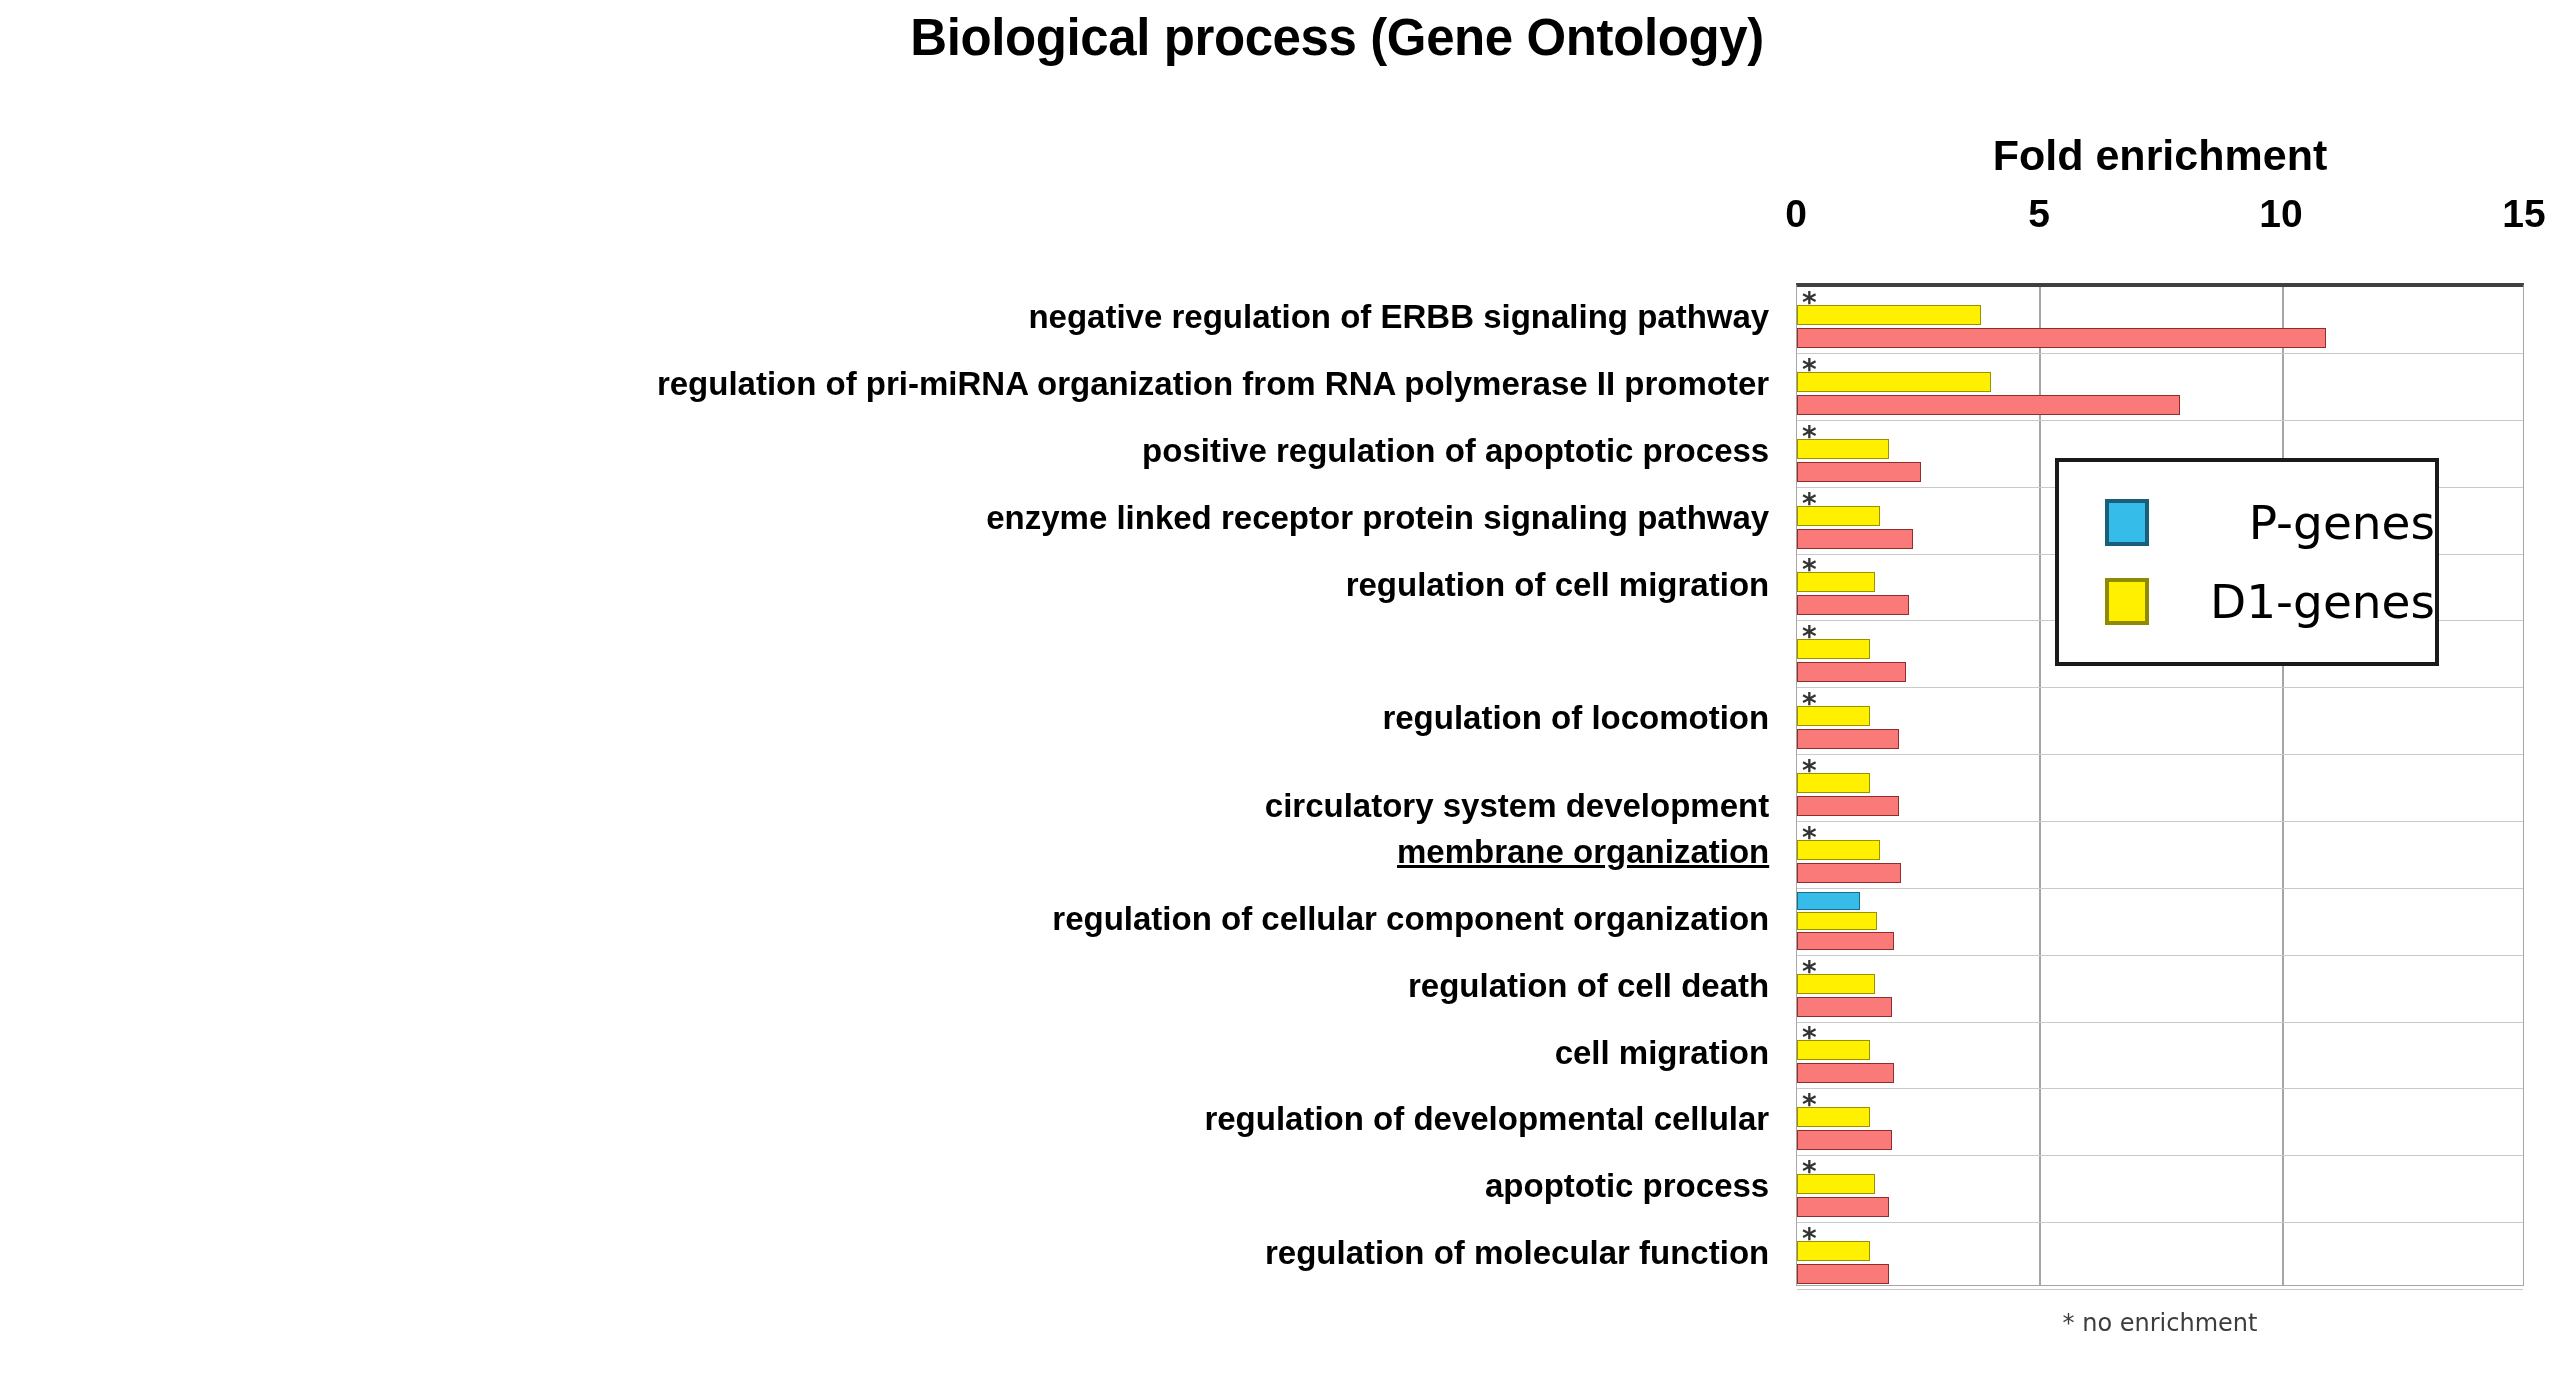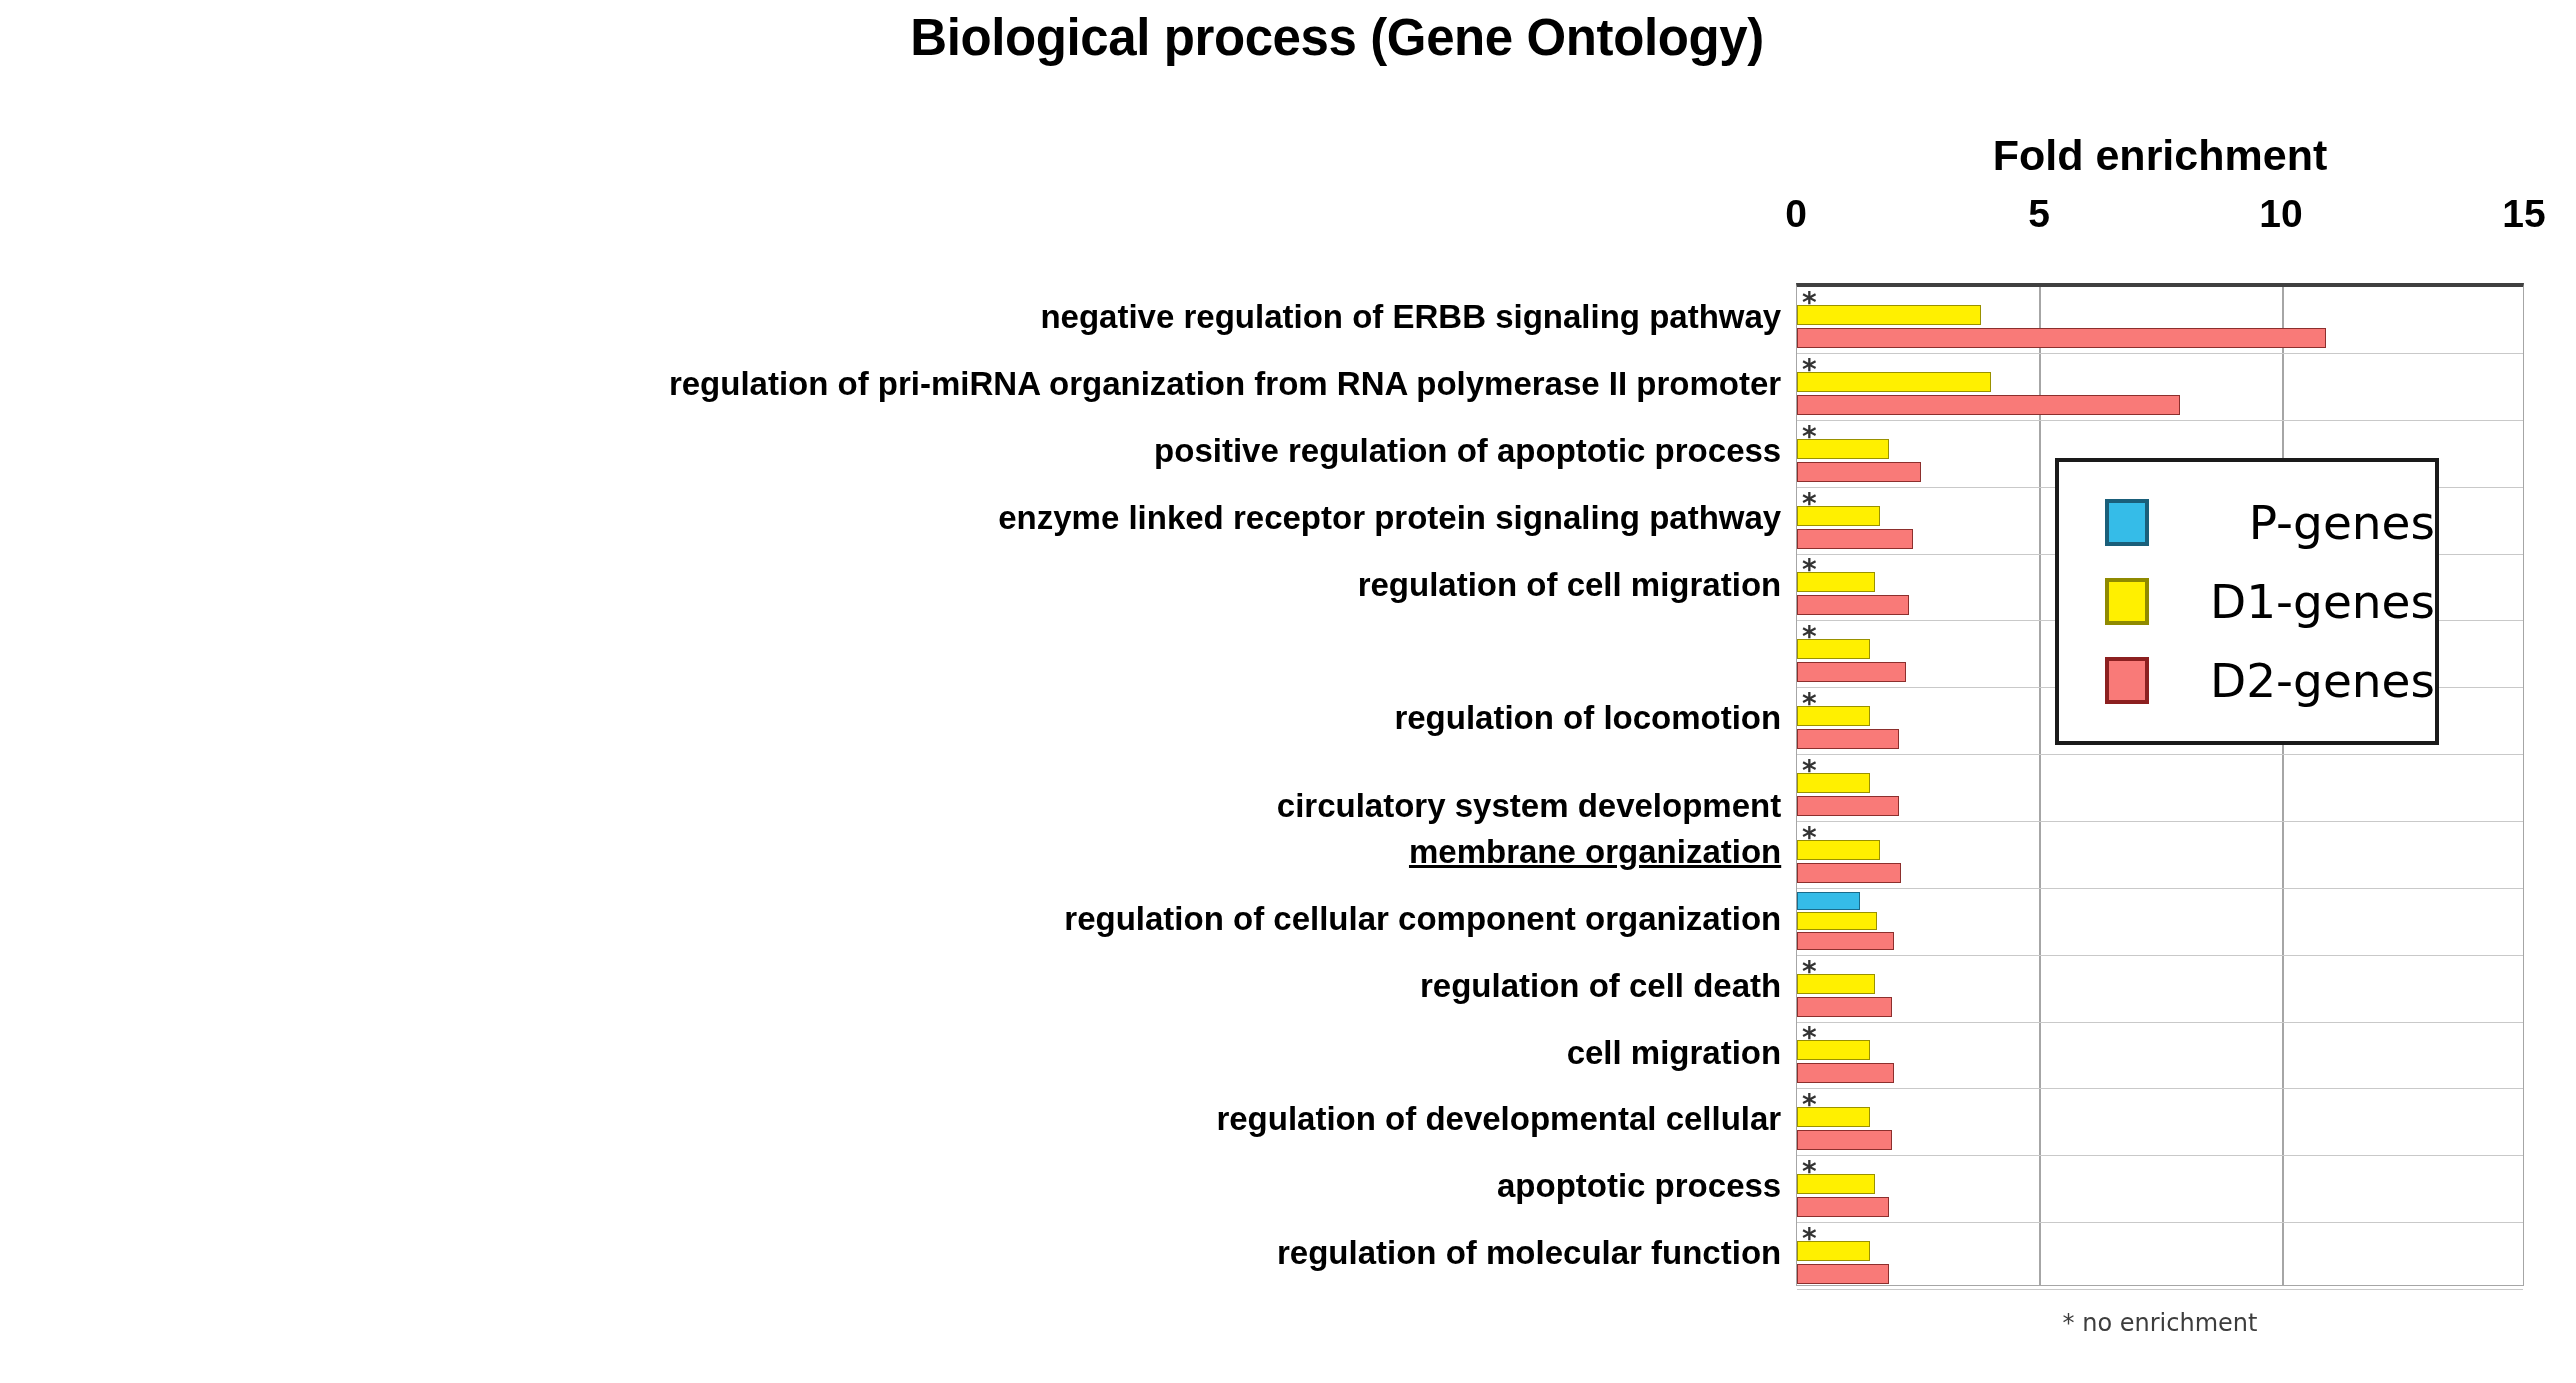--- a/index.html
+++ b/index.html
@@ -117,21 +117,20 @@
     font-family: "DejaVu Sans", sans-serif;
   }
 
   
   #cat-labels {
     position: absolute;
     left: 0;
     top: 283px;
     width: 1779px;
     height: 1003px;
-    padding-left: 12px;
   }
   .cat-label {
     position: absolute;
     right: 9.8px;
     text-align: right;
     font-size: 33px;
     font-weight: bold;
     white-space: nowrap;
     line-height: 1;
   }
@@ -313,20 +312,16 @@
 
 <div id="legend">
     <div class="legend-item">
       <span class="legend-swatch p"></span>
       <span class="legend-text">P-genes</span>
     </div>
     <div class="legend-item">
       <span class="legend-swatch d1"></span>
       <span class="legend-text">D1-genes</span>
     </div>
-    <div class="legend-item">
-      <span class="legend-swatch d2"></span>
-      <span class="legend-text">D2-genes</span>
-    </div>
   </div>
 
 <div id="footnote">* no enrichment</div>
 
 
 </body></html>

